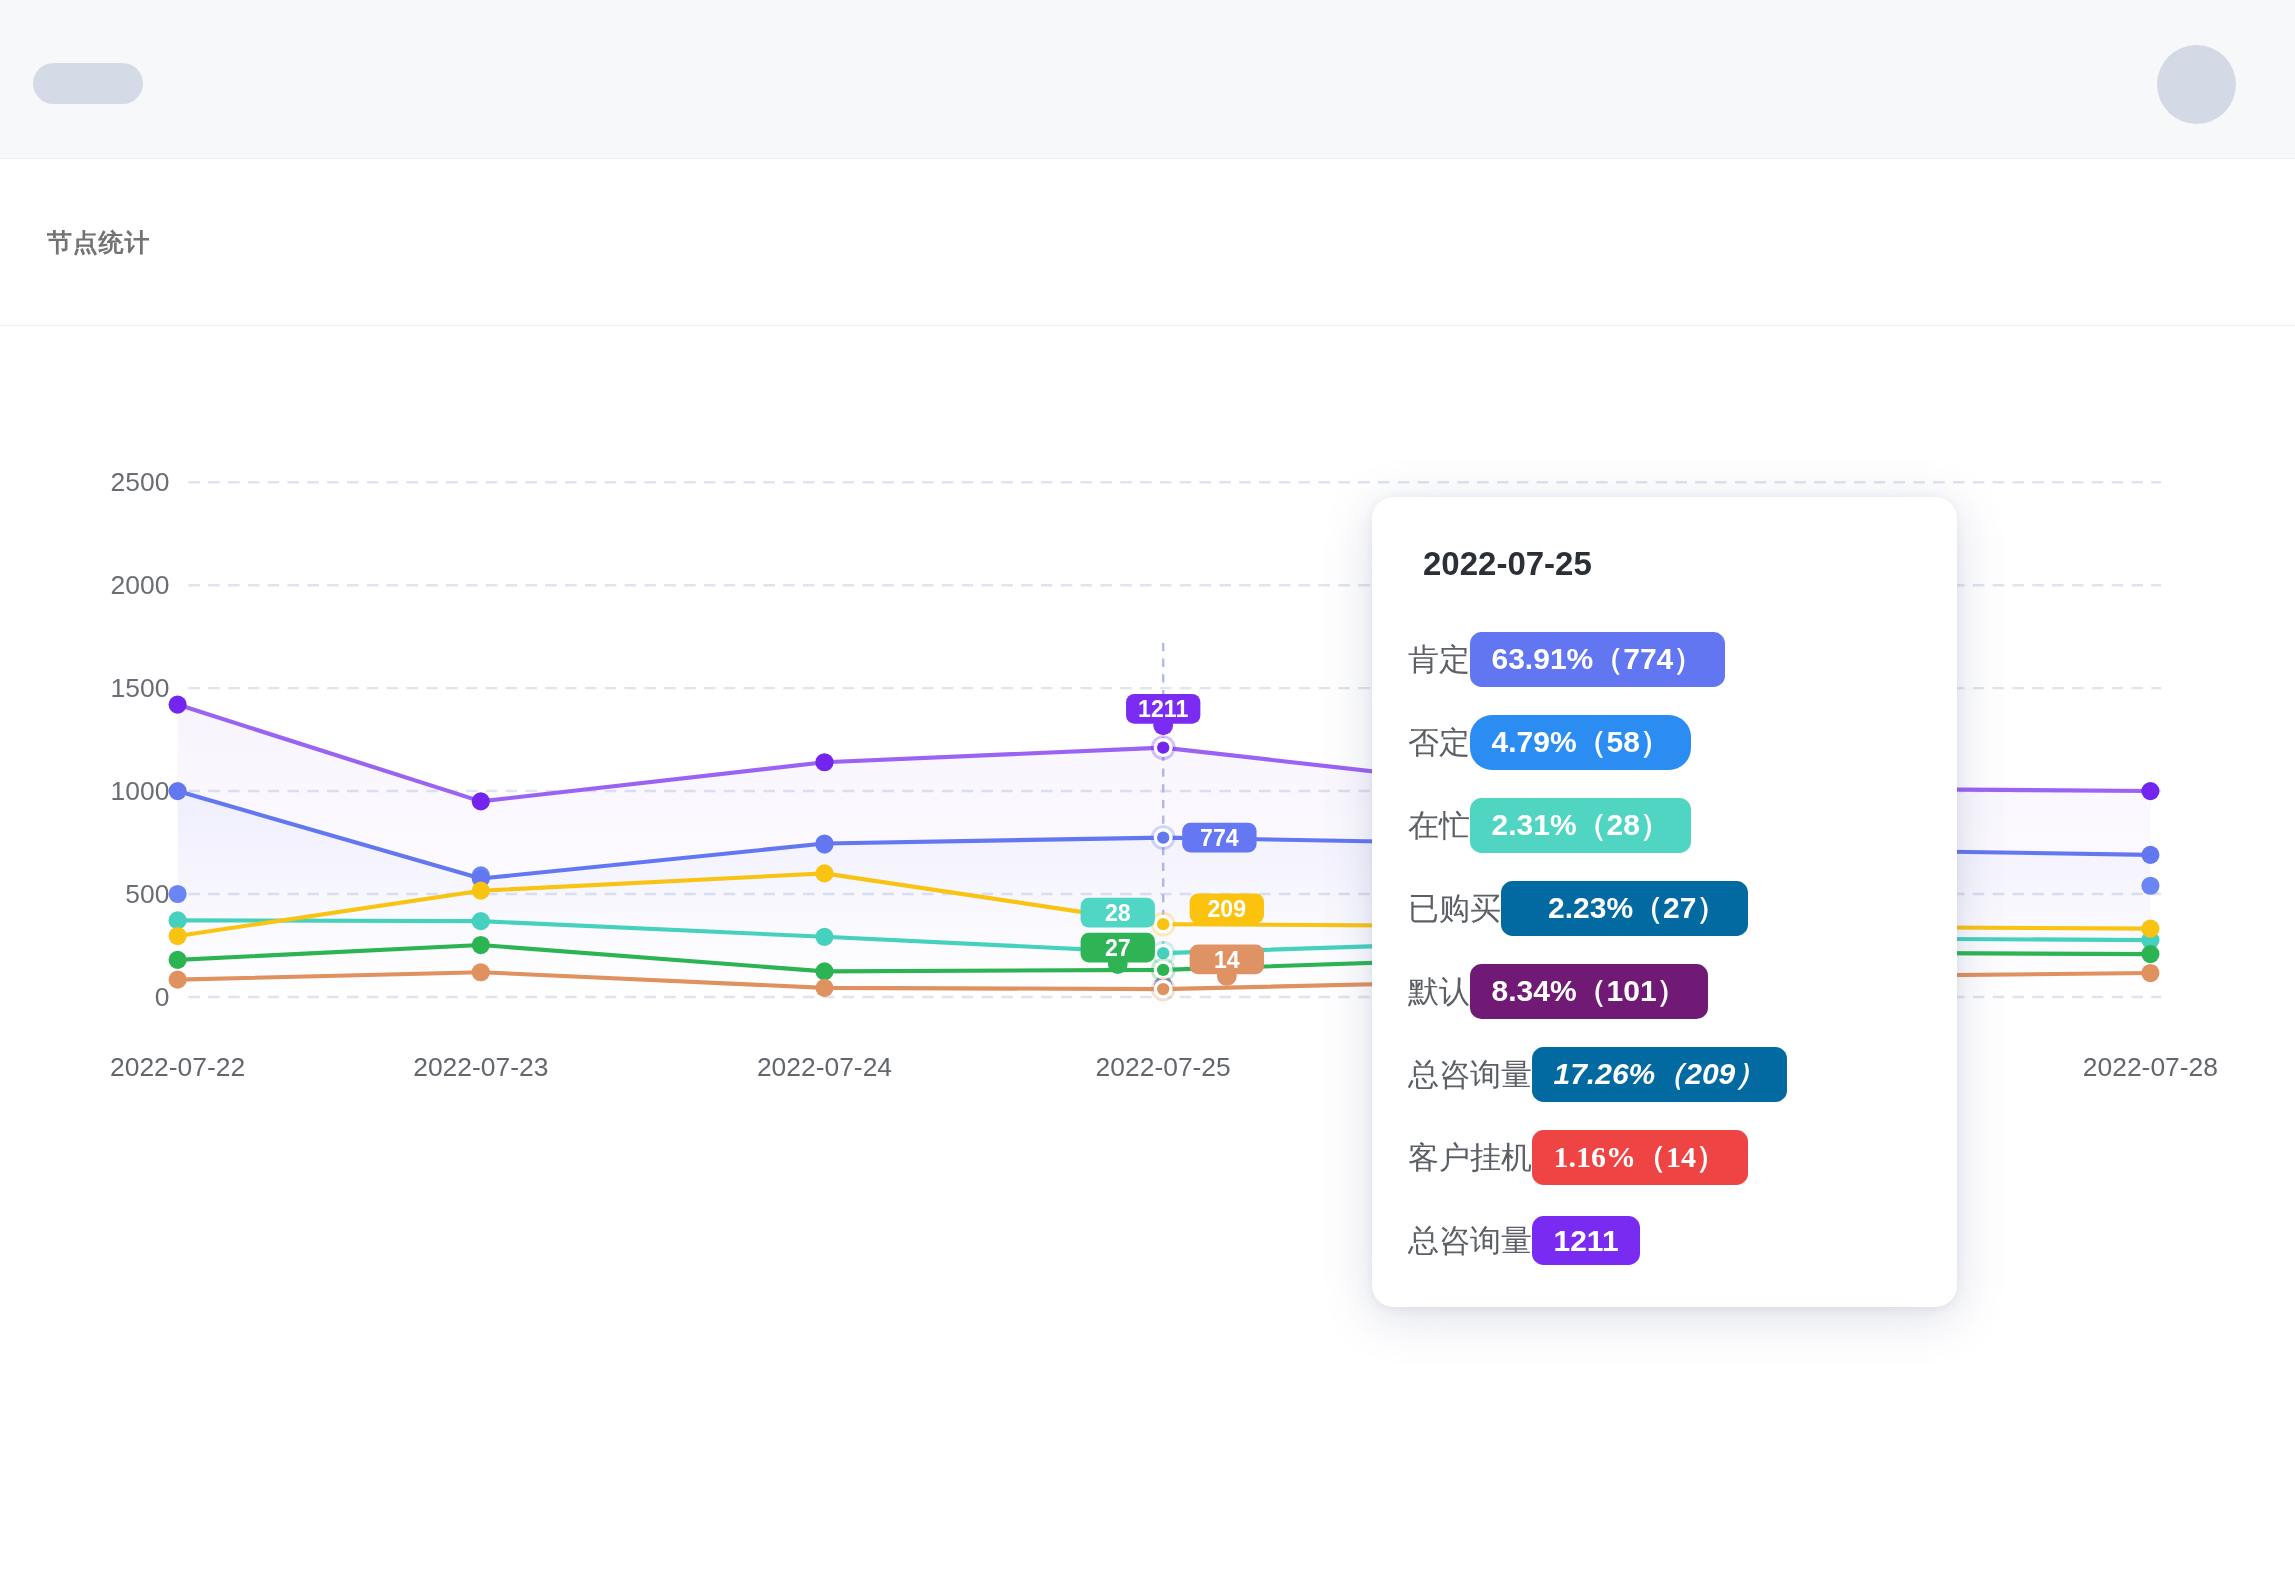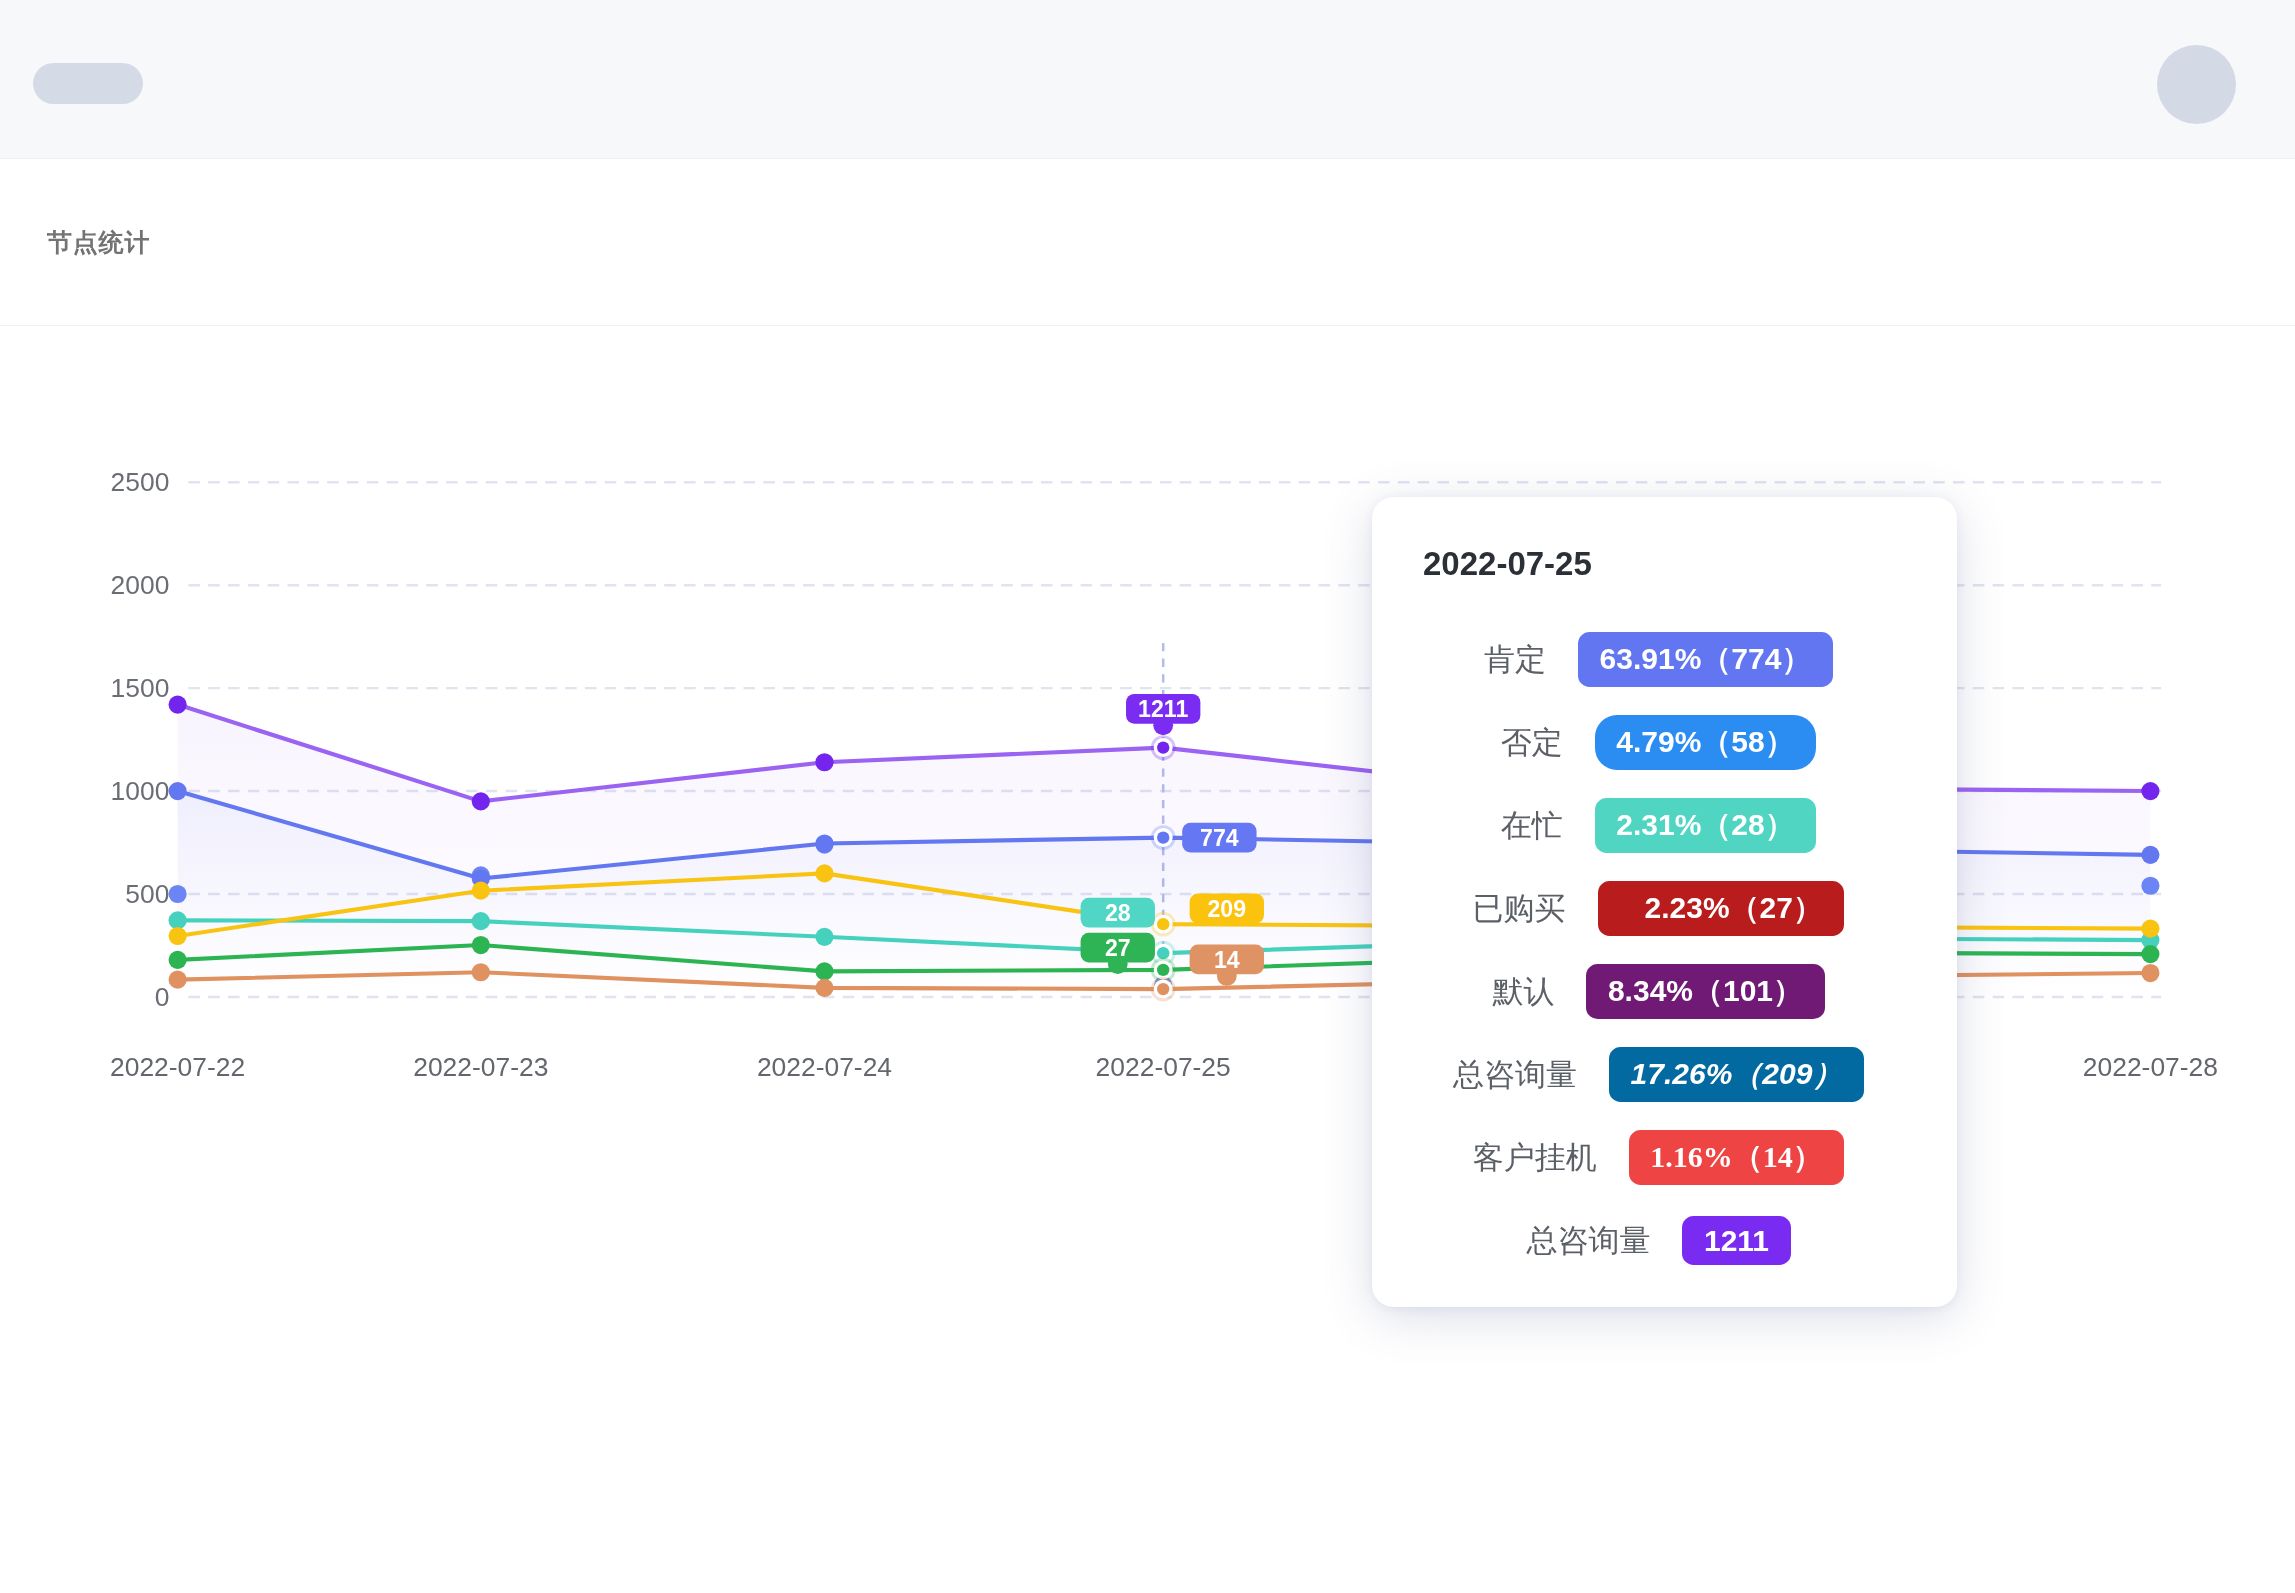--- a/index.html
+++ b/index.html
@@ -33,21 +33,21 @@
   .chart-region{position:absolute;left:0;top:326px;width:2295px;height:1268px;}
   .chart-svg{position:absolute;left:0;top:-326px;width:2295px;height:1594px;}
   .tooltip{
     position:absolute;left:1372px;top:171px; 
     width:585px;height:810px;box-sizing:border-box;
     background:#ffffff;border-radius:21.5px;
     box-shadow:0 10px 50px rgba(80,90,140,0.20), 0 1.7px 10px rgba(80,90,140,0.08);
     padding:48px 48px 0 36px;
   }
   .tt-title{font-size:33px;font-weight:700;color:#2b2f36;margin:0 0 35px 15px;}
-  .tt-row{height:83px;display:flex;align-items:center;justify-content:center;gap:32px;}
+  .tt-row{height:83px;display:flex;align-items:center;justify-content:flex-start;}
   .tt-label{font-size:31px;color:#5b5f66;}
   .tt-badge{
     display:inline-block;padding:7.4px 21.5px;border-radius:11.6px;
     color:#ffffff;font-size:30px;font-weight:600;white-space:nowrap;
   }
 </style>
 </head>
 <body>
 
 <div class="app">
@@ -228,21 +228,21 @@
           <div class="tt-row">
             <span class="tt-label">否定</span>
             <span class="tt-badge" style="background: rgb(43, 141, 242); border-radius: 22px;">4.79%（58）</span>
           </div>
           <div class="tt-row">
             <span class="tt-label">在忙</span>
             <span class="tt-badge" style="background: rgb(79, 213, 193);">2.31%（28）</span>
           </div>
           <div class="tt-row">
             <span class="tt-label">已购买</span>
-            <span class="tt-badge" style="background: #b91c1c; padding-left: 47px;">2.23%（27）</span>
+            <span class="tt-badge" style="background: #0369a1; padding-left: 47px;">2.23%（27）</span>
           </div>
           <div class="tt-row">
             <span class="tt-label">默认</span>
             <span class="tt-badge" style="background: #701a75;">8.34%（101）</span>
           </div>
           <div class="tt-row">
             <span class="tt-label">总咨询量</span>
             <span class="tt-badge" style="background: #0369a1; font-style: italic;">17.26%（209）</span>
           </div>
           <div class="tt-row">

